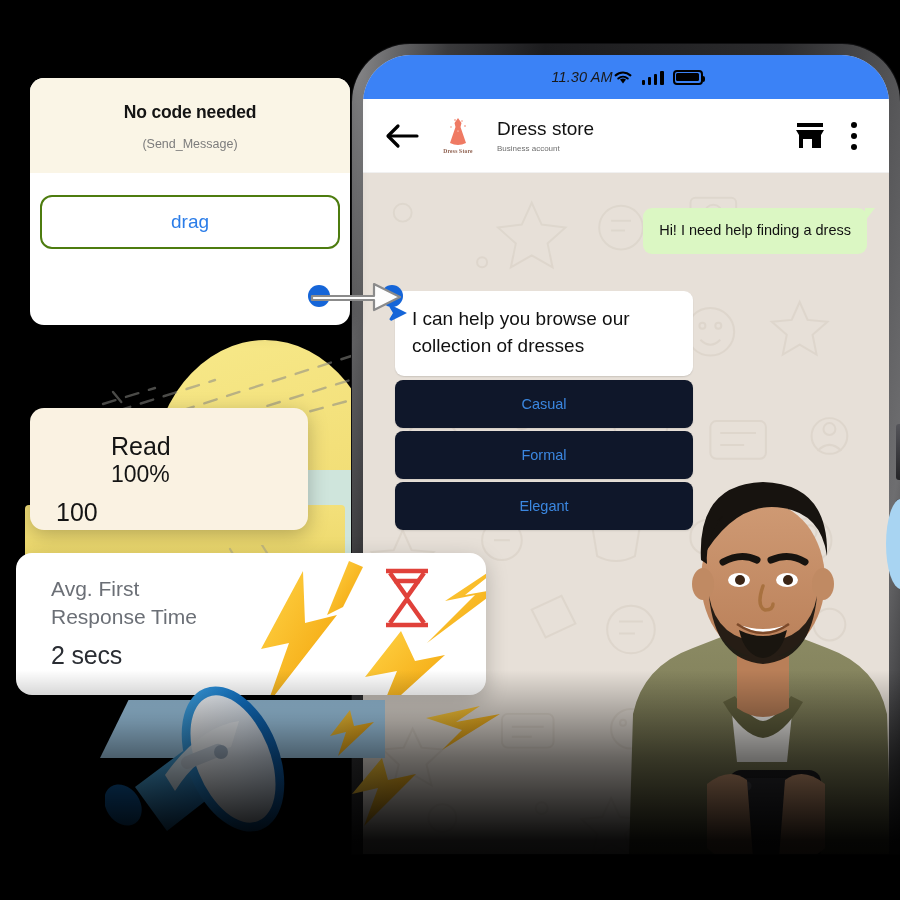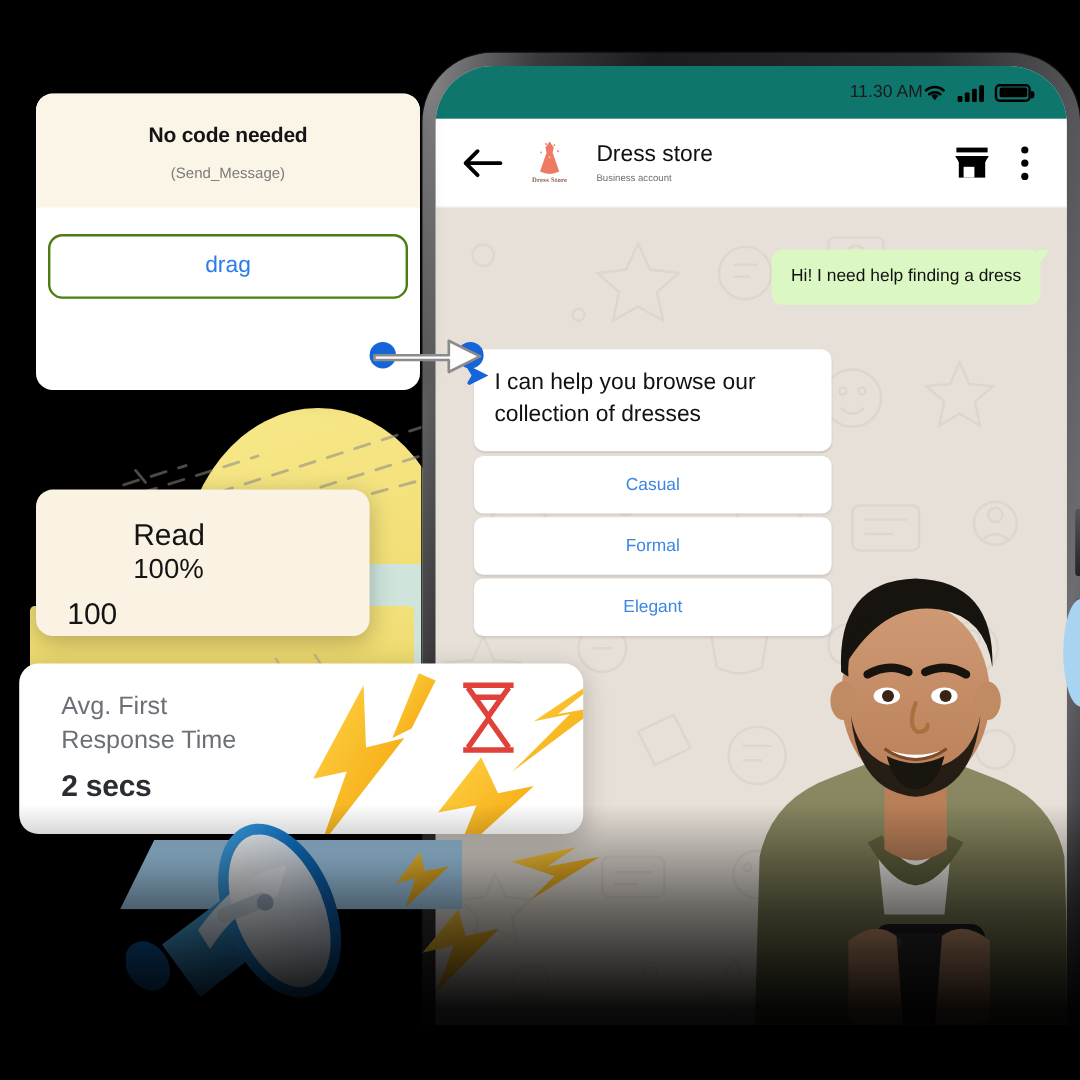--- a/index.html
+++ b/index.html
@@ -47,22 +47,22 @@
     background:linear-gradient(180deg,#55555a,#242427); border-radius:3px;
   }
   .side-btn2 { top:455px; height:86px; }
   .blue-pill {
     position:absolute; right:-16px; top:455px; width:30px; height:90px;
     background:#a8d4f2; border-radius:50%;
   }
 
   
   .statusbar {
-    height:44px; background:#0f766e; display:flex; align-items:center;
-    justify-content:flex-end; padding:0 30px 0 32px;
+    height:44px; background:#3b82f6; display:flex; align-items:center;
+    justify-content:center; padding:0 30px 0 32px;font-style:italic;
   }
   .status-time { font-size:14.5px; color:#1a1a1a; letter-spacing:.1px; }
   .status-icons { display:flex; align-items:center; gap:9px; }
   .bars { display:flex; align-items:flex-end; gap:2.5px; height:15px; }
   .bars i { display:block; width:3.6px; background:#000; border-radius:1px; }
   .bars i:nth-child(1){height:5px}.bars i:nth-child(2){height:8px}
   .bars i:nth-child(3){height:11px}.bars i:nth-child(4){height:14px}
   .battery { width:30px; height:15px; border:2px solid #000; border-radius:4px; position:relative; padding:1.5px; }
   .battery:after { content:""; position:absolute; right:-4.5px; top:4px; width:2.5px; height:6px; background:#000; border-radius:0 2px 2px 0; }
   .battery span { display:block; height:100%; background:#000; border-radius:1.5px; }
@@ -104,21 +104,21 @@
     box-shadow:0 1px 1.5px rgba(0,0,0,.12);
   }
   .msg-in-dot {
     position:absolute; left:-8px; top:12px; width:20px; height:20px;
     background:#1565d8; border-radius:50%;
     clip-path:polygon(0 0,100% 50%,0 100%,30% 50%);
   }
 
   .quick-btn {
     position:absolute; left:32px; width:298px; height:48px;
-    background:#ffffff; border-radius:8px; display:flex; align-items:center;
+    background:#0f172a; border-radius:8px; display:flex; align-items:center;
     justify-content:center; font-size:14.5px; color:#3b87e0; cursor:pointer;
     box-shadow:0 1px 2px rgba(0,0,0,.10);
   }
   .qb0 { top:207px } .qb1 { top:258px } .qb2 { top:309px }
 
   
   .person { position:absolute; left:248px; bottom:0; width:330px; height:470px; }
 
   
   .card-code {
@@ -152,21 +152,21 @@
   .cr-pct { font-size:23px; color:#141414; margin-left:55px; }
   .cr-value { font-size:25px; color:#141414; margin-top:10px; }
 
   
   .card-rt {
     position:absolute; left:16px; top:553px; width:470px; height:142px;
     background:#fff; border-radius:16px; padding:22px 0 0 35px;
     box-shadow:0 6px 22px rgba(0,0,0,.22); overflow:hidden;
   }
   .rt-label { font-size:21px; color:#6b6f76; line-height:1.35; }
-  .rt-value { font-size:25px; font-weight:700; color:#2a2d33; margin-top:9px; letter-spacing:-.2px; }
+  .rt-value { font-size:25px; font-weight:400; color:#2a2d33; margin-top:9px; letter-spacing:-.2px; }
   .hourglass { position:absolute; right:52px; top:14px; width:54px; height:62px; }
   .bolts { position:absolute; left:215px; top:-10px; width:300px; height:190px; pointer-events:none; }
 
   .megaphone { position:absolute; left:105px; top:655px; width:215px; height:200px; }
   .bolts2 { position:absolute; left:330px; top:700px; width:220px; height:150px; pointer-events:none; }
 
   .bottom-fade {
     position:absolute; left:0; bottom:0; width:900px; height:230px;
     background:linear-gradient(180deg,rgba(0,0,0,0) 0%,rgba(0,0,0,.55) 38%,rgba(0,0,0,.95) 74%,#000 100%);
     pointer-events:none; z-index:40;

